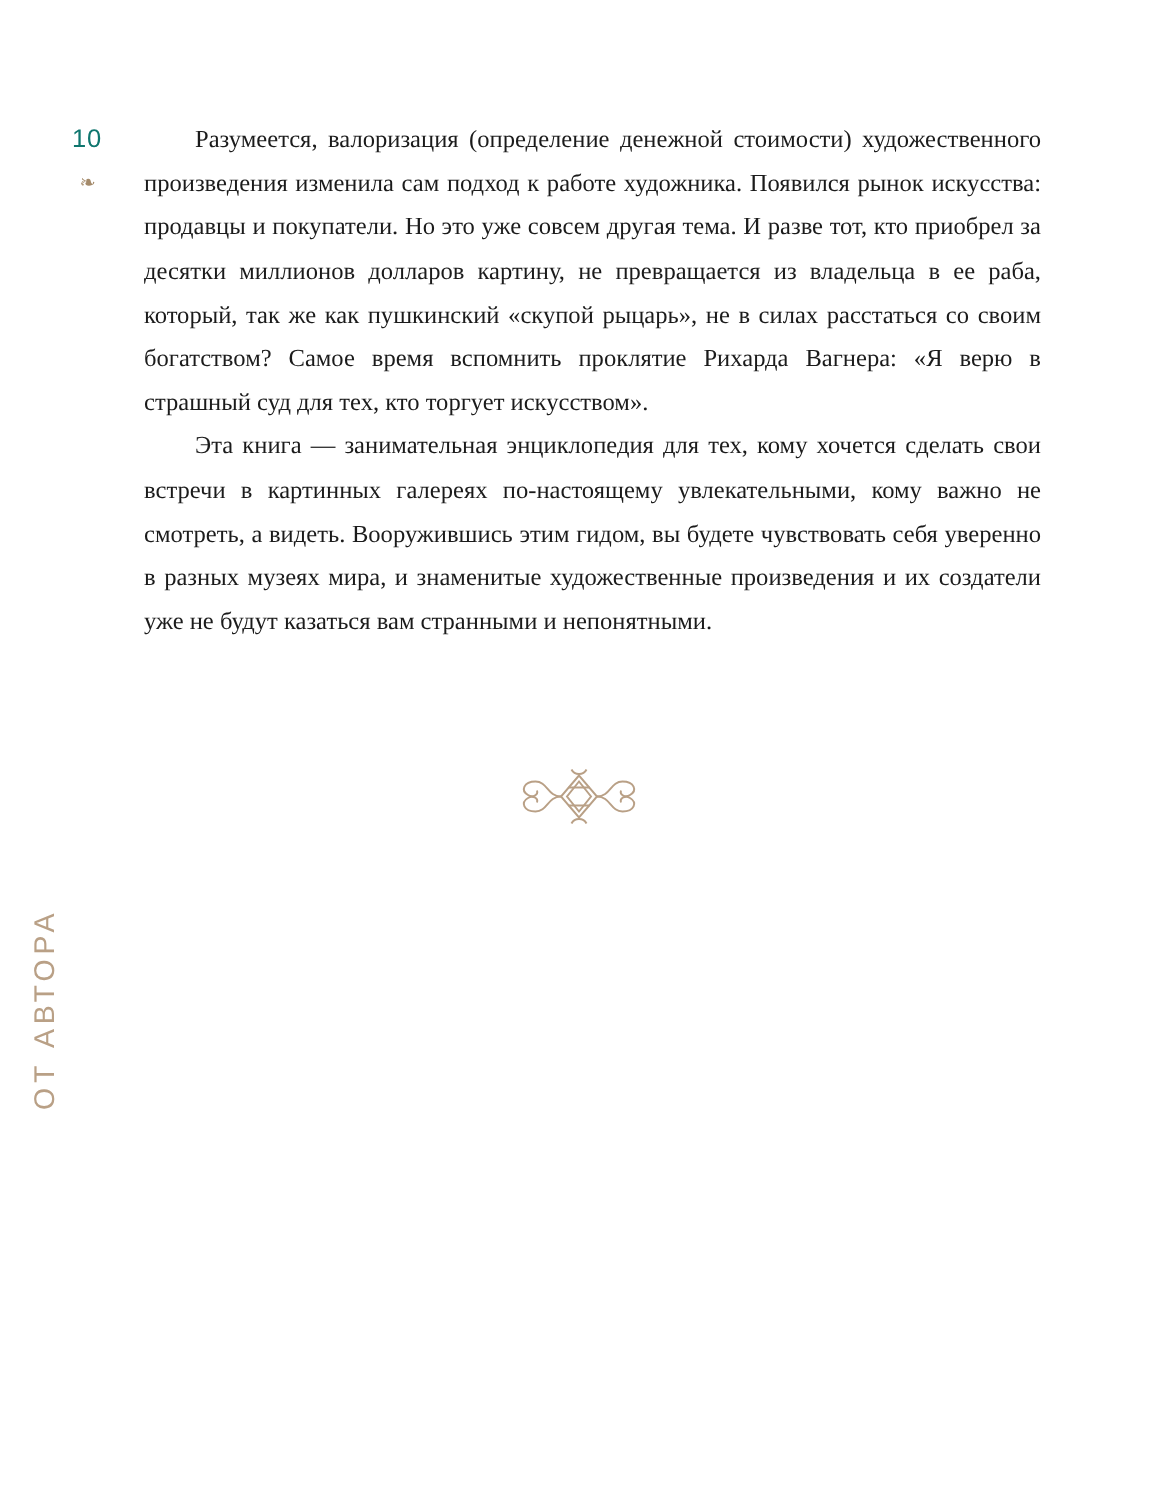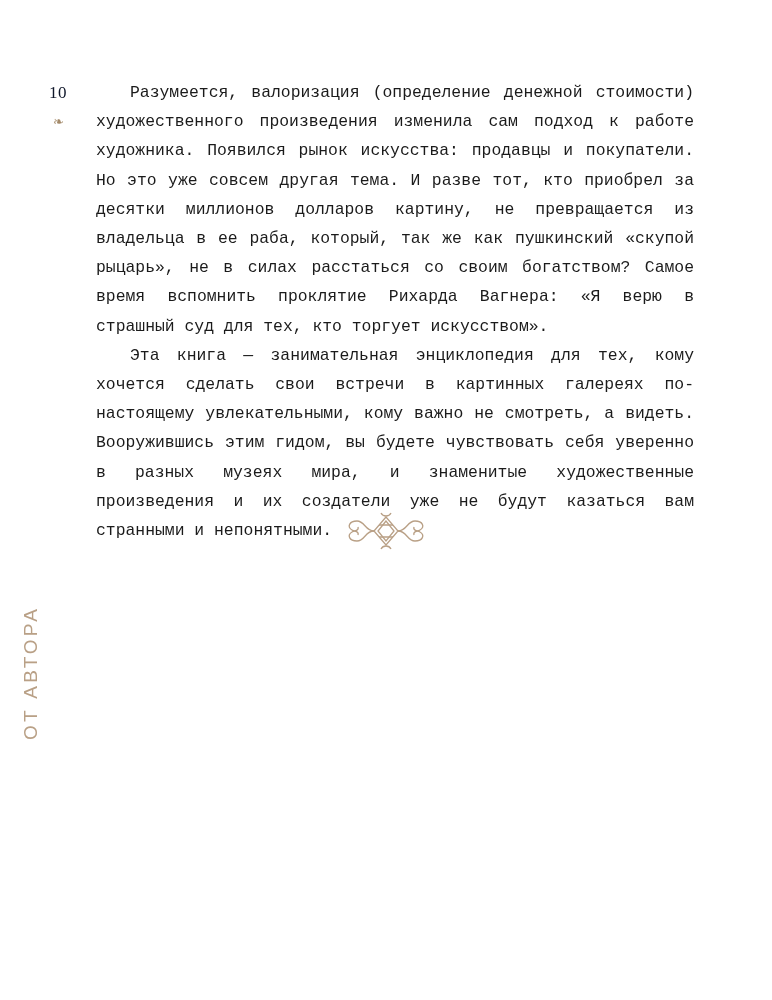--- a/index.html
+++ b/index.html
@@ -21,23 +21,23 @@
     inset: 0;
   }
 
   
   .page-number {
     position: absolute;
     left: 38px;
     top: 83px;
     width: 40px;
     text-align: center;
-    font-family: Liberation Serif, serif;
+    font-family: Liberation Sans, sans-serif;
     font-size: 17px;
-    color: #0f172a;
+    color: #0f766e;
     letter-spacing: 0.5px;
   }
   .margin-ornament {
     position: absolute;
     left: 34px;
     top: 114px;
     width: 48px;
     height: 16px;
     text-align: center;
     color: #a48a6a;
@@ -48,21 +48,21 @@
   }
 
   
   .text-column {
     position: absolute;
     left: 96px;
     top: 78px;
     width: 598px;
   }
   .para {
-    font-family: Liberation Mono, monospace;
+    font-family: Liberation Serif, serif;
     font-size: 16.4px;
     line-height: 29.2px;
     text-align: justify;
     text-indent: 34px;
     margin: 0 0 0 0;
     color: #1b1b1b;
     hyphens: manual;
   }
   .para + .para {
     margin-top: 0;

